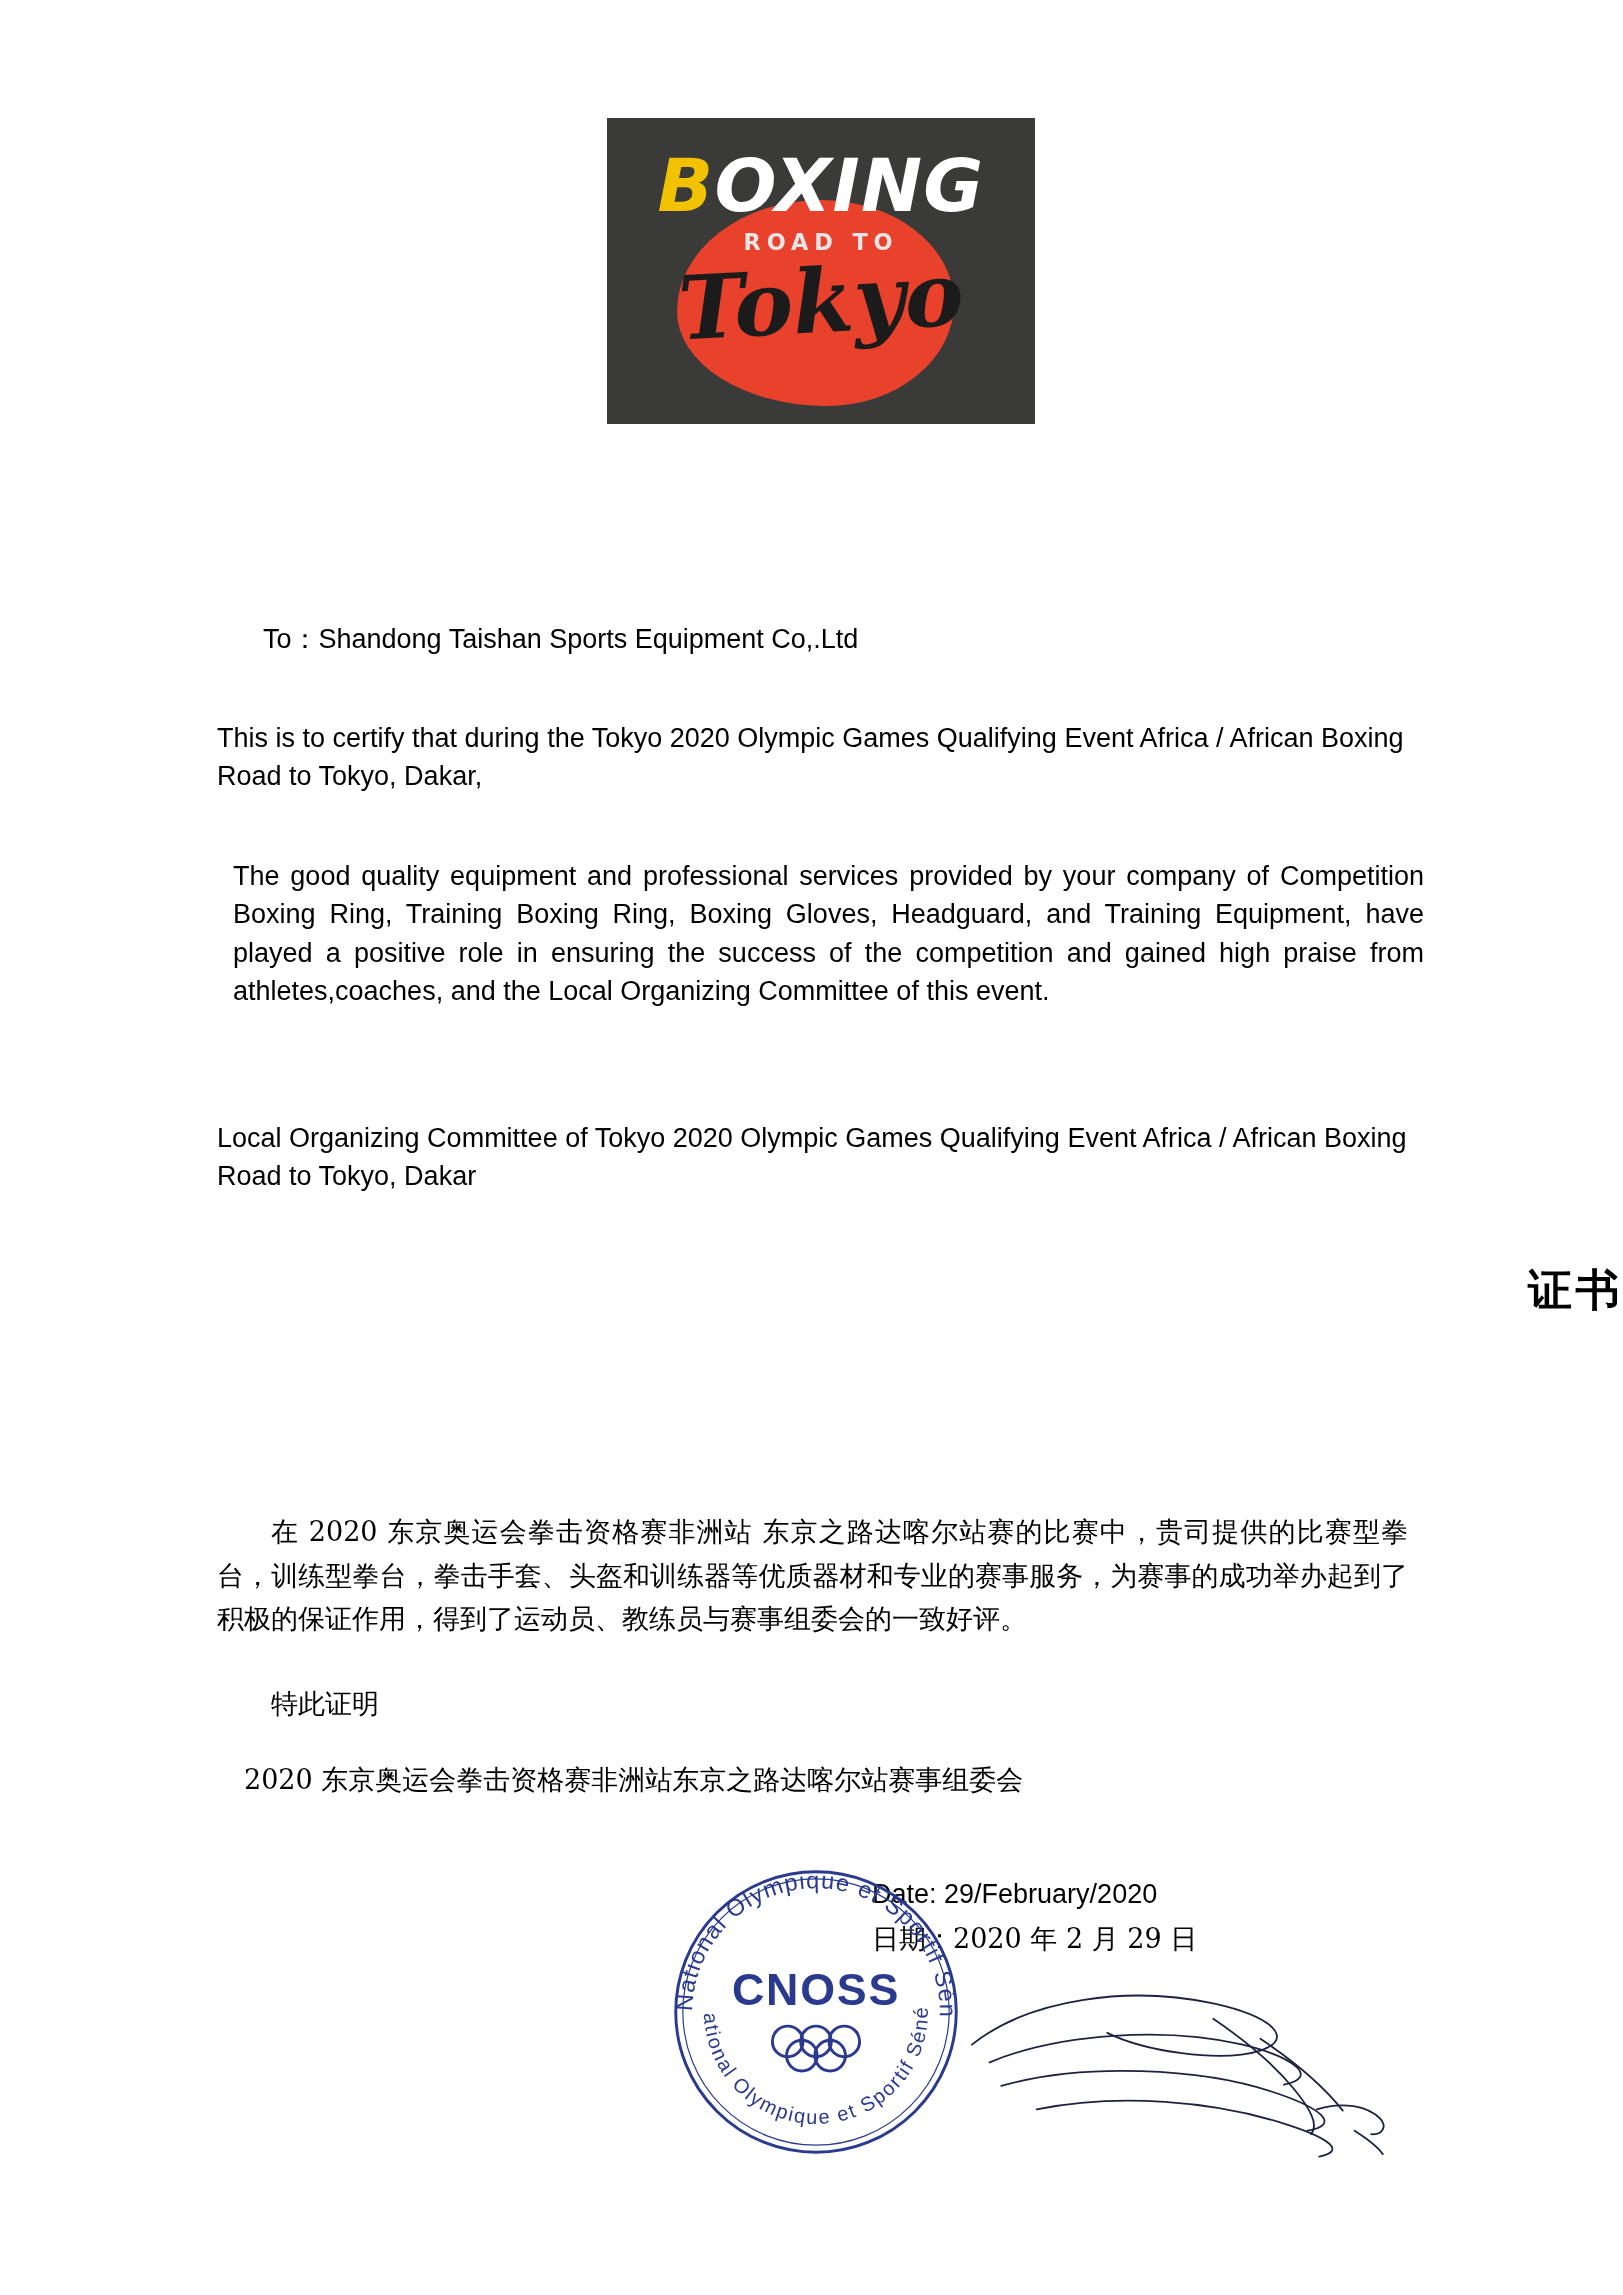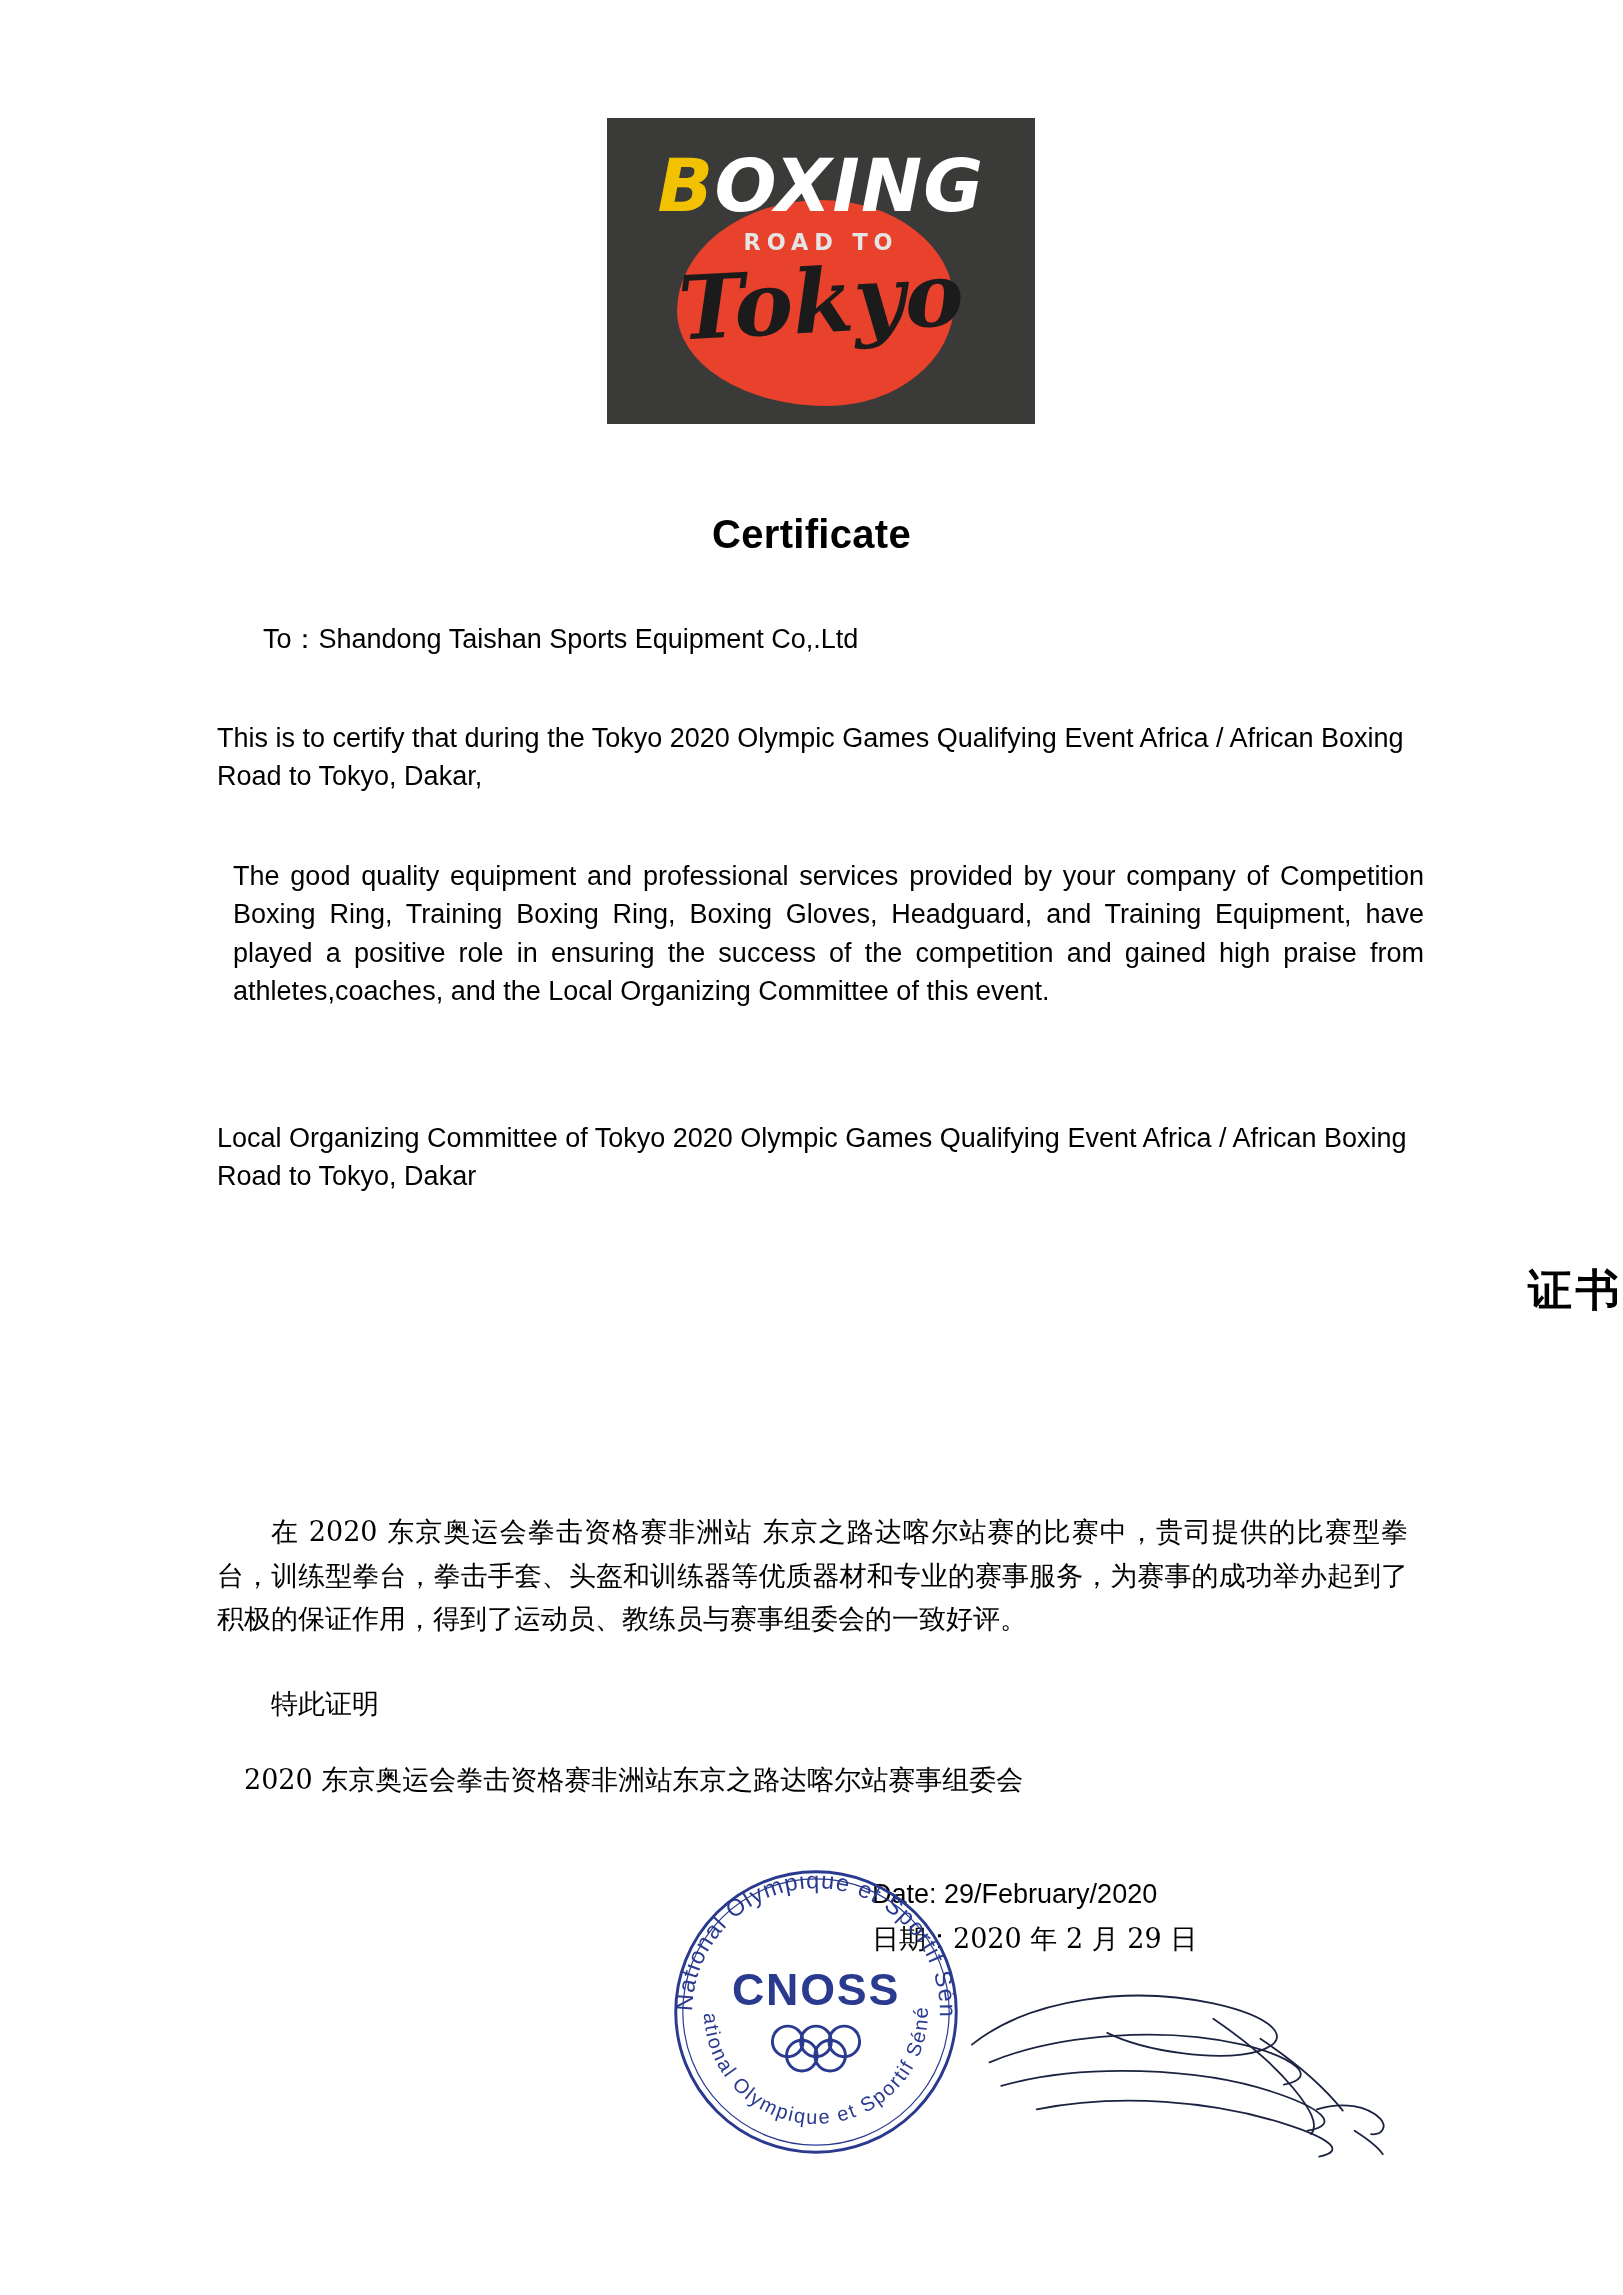--- a/index.html
+++ b/index.html
@@ -177,21 +177,20 @@
     <div class="logo-card">
       <div class="logo-blob"></div>
       <div class="logo-word">
         <span class="accent">B</span><span>OXING</span>
       </div>
       <div class="logo-sub">ROAD TO</div>
       <div class="logo-tokyo">Tokyo</div>
     </div>
   </div>
 
-  <div class="doc-title">Certificate</div>
 
   <div class="body-block p-to">To：Shandong Taishan Sports Equipment Co,.Ltd</div>
   <div class="body-block p-certify">This is to certify that during the Tokyo 2020 Olympic Games Qualifying Event Africa / African Boxing Road to Tokyo, Dakar,</div>
   <div class="body-block p-good">The good quality equipment and professional services provided by your company of Competition Boxing Ring, Training Boxing Ring, Boxing Gloves, Headguard, and Training Equipment, have played a positive role in ensuring the success of the competition and gained high praise from athletes,coaches, and the Local Organizing Committee of this event.</div>
   <div class="body-block p-loc">Local Organizing Committee of Tokyo 2020 Olympic Games Qualifying Event Africa / African Boxing Road to Tokyo, Dakar</div>
 
   <div class="cn-title">证书</div>
   <div class="cn-block cn-para">在 2020 东京奥运会拳击资格赛非洲站 东京之路达喀尔站赛的比赛中，贵司提供的比赛型拳台，训练型拳台，拳击手套、头盔和训练器等优质器材和专业的赛事服务，为赛事的成功举办起到了积极的保证作用，得到了运动员、教练员与赛事组委会的一致好评。</div>
   <div class="cn-block cn-hereby">特此证明</div>
   <div class="cn-block cn-org">2020 东京奥运会拳击资格赛非洲站东京之路达喀尔站赛事组委会</div>

